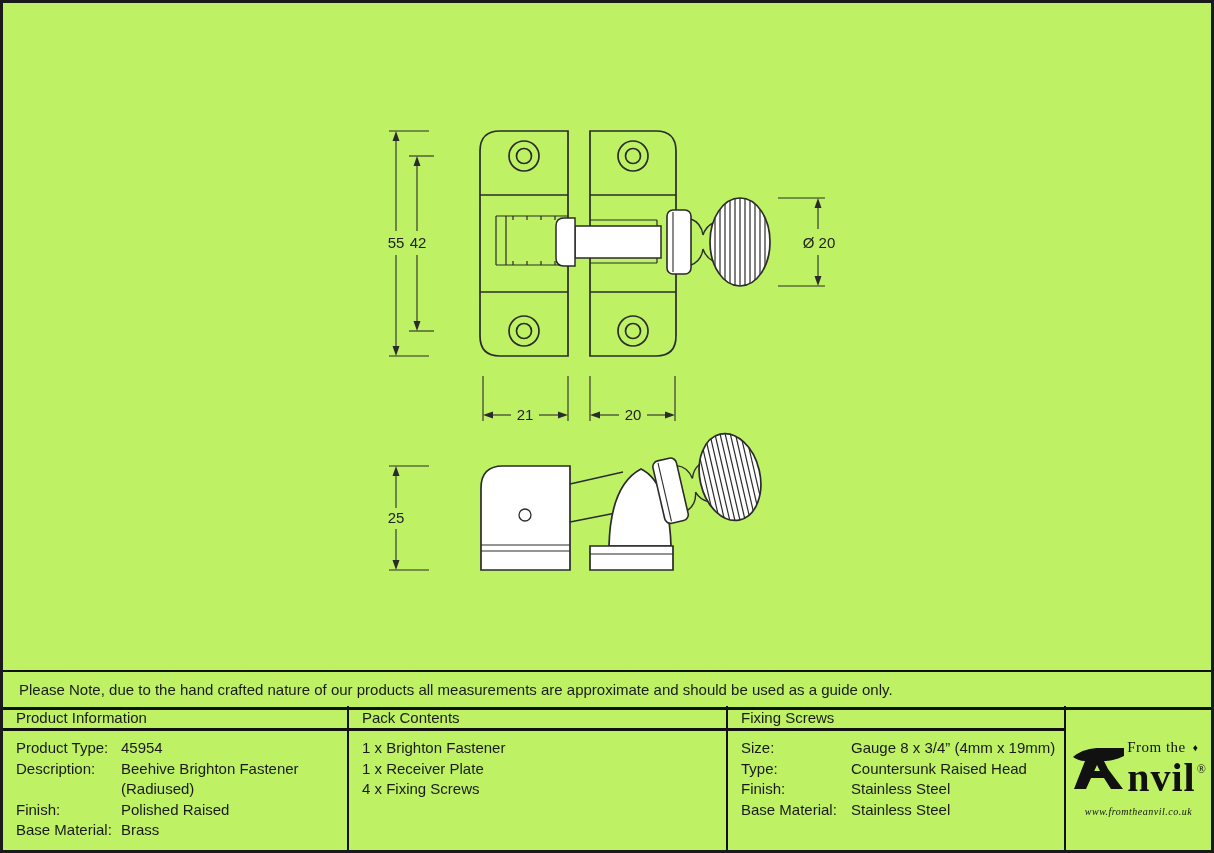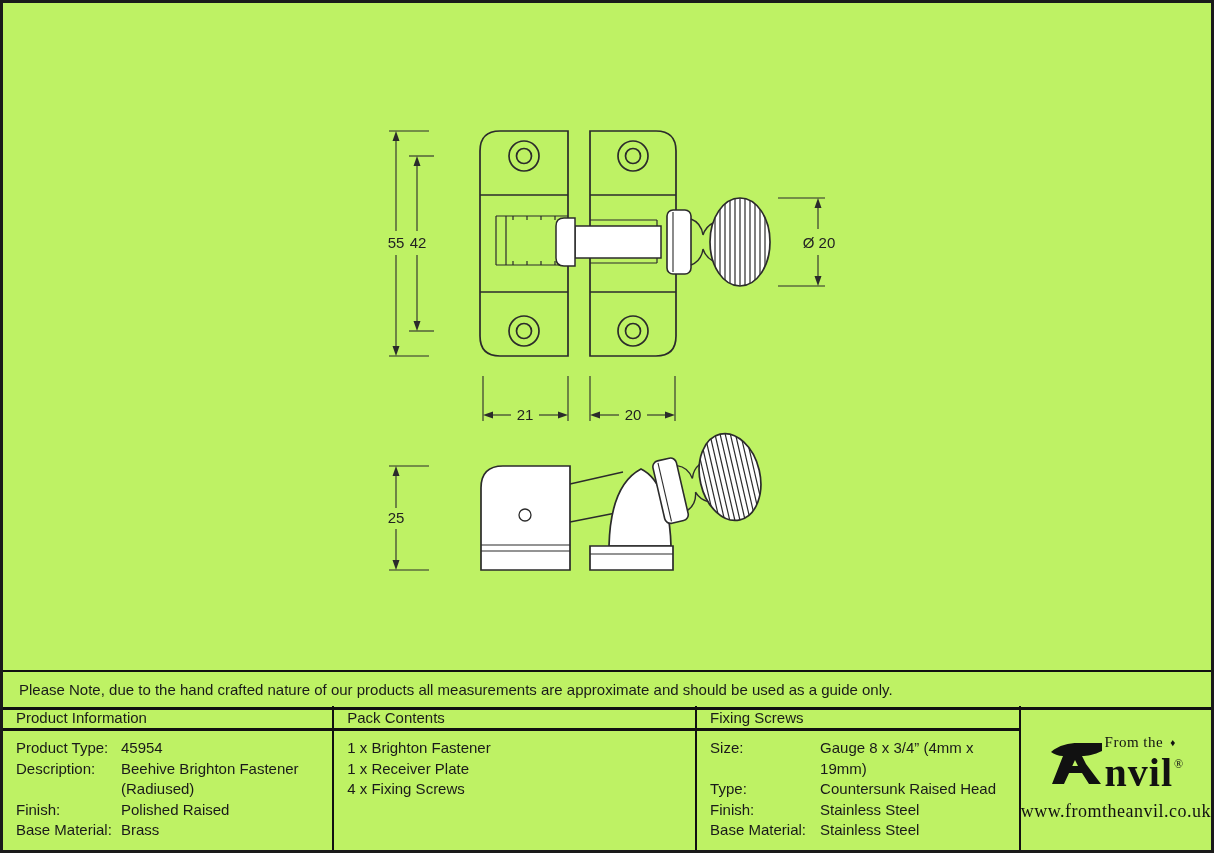--- a/index.html
+++ b/index.html
@@ -34,21 +34,21 @@
   
   .logo{display:flex;flex-direction:column;align-items:center;font-family:"Liberation Serif", serif;color:#111;}
   .logo-top{display:flex;align-items:flex-start;}
   .anvil-a{display:block;margin-top:6px;}
   .logo-right{margin-left:2px;}
   .from-the{font-size:15px;letter-spacing:0.5px;display:flex;align-items:center;}
   .diamond{font-size:10px;margin-left:7px;}
   .nvil-row{line-height:34px;margin-top:-4px;}
   .nvil{font-size:40px;font-weight:bold;letter-spacing:1px;}
   .reg{font-size:12px;vertical-align:18px;margin-left:1px;}
-  .logo-url{font-size:18px;letter-spacing:0.5px;margin-top:3px;}
+  .logo-url{font-size:10px;font-style:italic;letter-spacing:0.5px;margin-top:3px;}
 </style>
 </head>
 <body>
 
 <div class="page">
 
   <svg class="drawing" viewBox="0 0 1208 667" xmlns="http://www.w3.org/2000/svg">
     <defs>
       <clipPath id="knobclip">
           <ellipse cx="0" cy="0" rx="30" ry="44"></ellipse>

